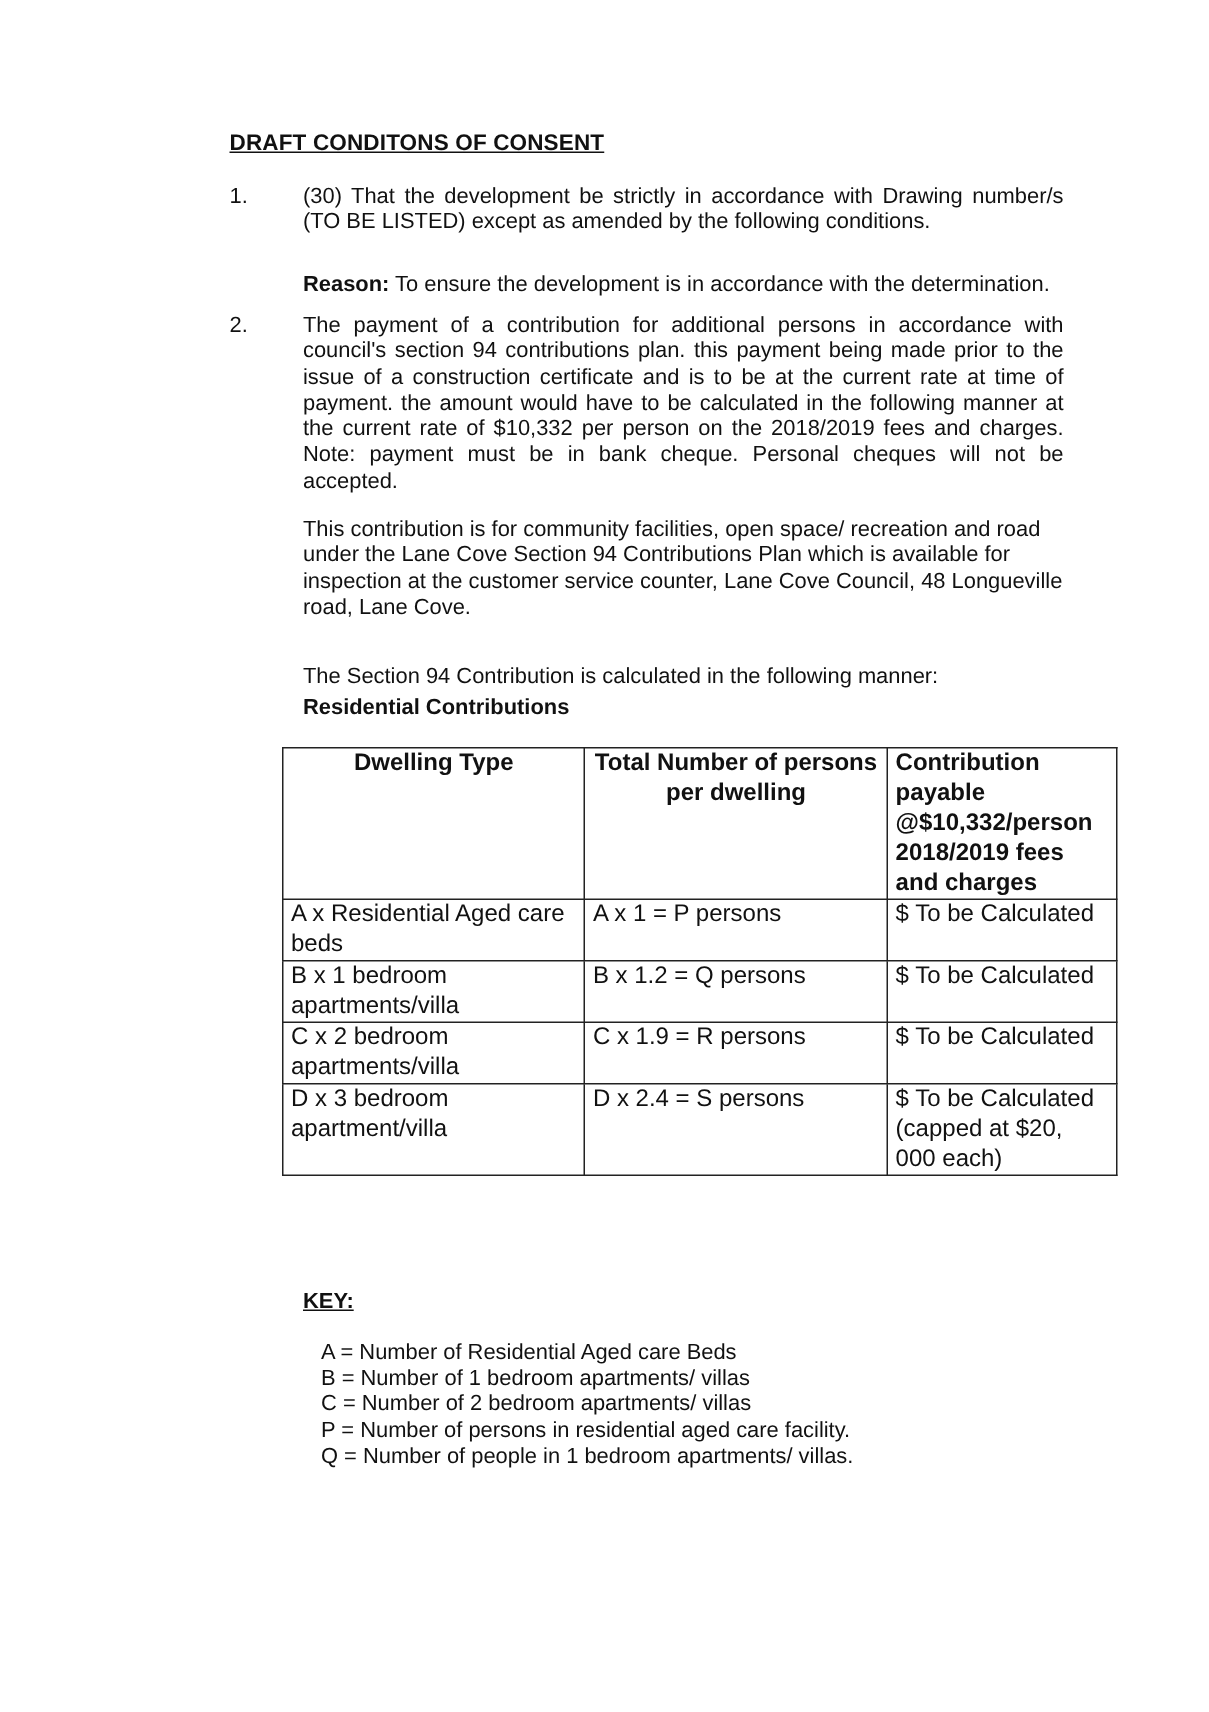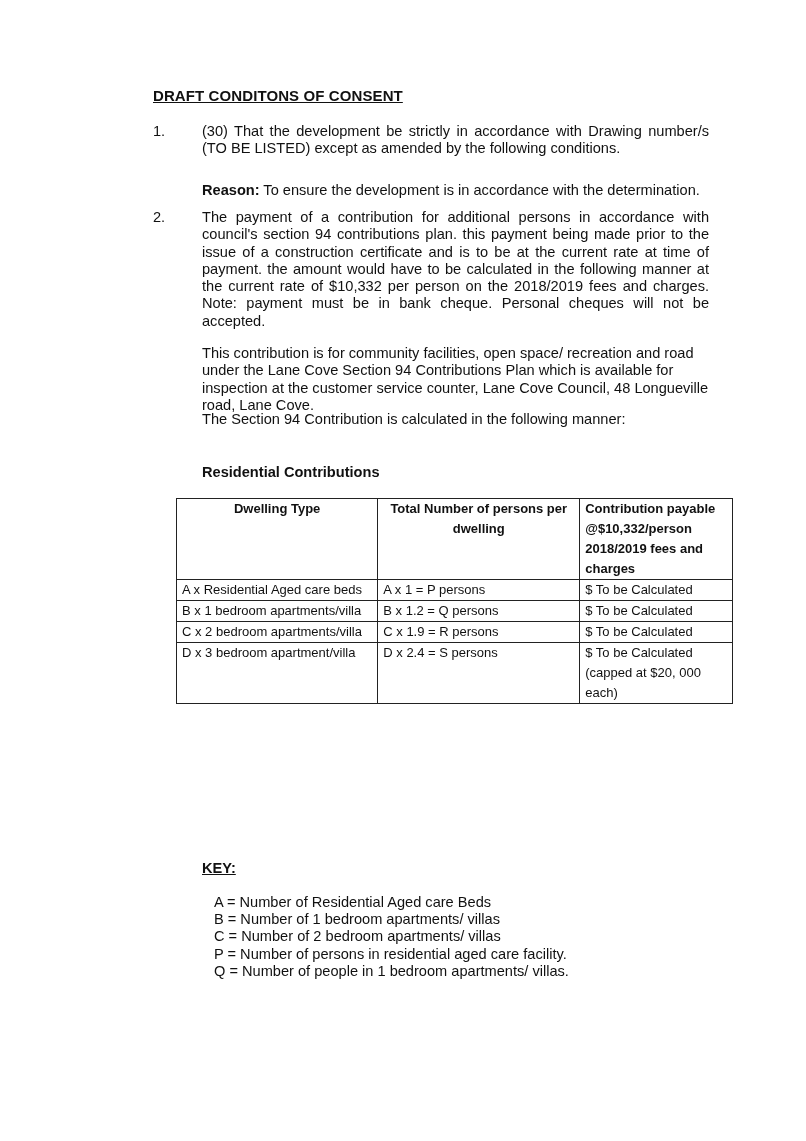--- a/index.html
+++ b/index.html
@@ -5,22 +5,22 @@
   html, body { margin: 0; padding: 0; background: #ffffff; }
   body { width: 806px; height: 1141px; position: relative; overflow: hidden;
          font-family: "Liberation Sans", sans-serif; color: #111; font-size: 14.6px; }
   .page { position: absolute; left: 0; top: 0; width: 806px; height: 803px; }
   .title { position: absolute; left: 153px; top: 87px; font-weight: bold; font-size: 15px;
            text-decoration: underline; letter-spacing: 0.1px; }
   .num { position: absolute; left: 153px; }
   .para { position: absolute; left: 202px; width: 507px; line-height: 17.3px; text-align: justify; }
   .para.left { text-align: left; }
   .bold { font-weight: bold; }
-  table.contrib { position: absolute; left: 176px; top: 498px; width: 557px;
-                  border-collapse: collapse; font-size: 13px; line-height: 20px; }
+  table.contrib { position: absolute; left: 188px; top: 498px; width: 557px;
+                  border-collapse: collapse; font-size: 16px; line-height: 20px; }
   table.contrib td, table.contrib th { border: 1.5px solid #222; vertical-align: top; padding: 0 5px 0 5px; }
   table.contrib th { font-weight: bold; }
   table.contrib th.c1, table.contrib th.c2 { text-align: center; }
   table.contrib th.c3 { text-align: left; }
   .col1 { width: 191px; } .col2 { width: 192px; } .col3 { width: 142px; }
   .key-title { position: absolute; left: 202px; top: 860px; font-weight: bold; text-decoration: underline; }
   .key-list { position: absolute; left: 202px; top: 894px; line-height: 17.2px; margin-left: 12px; }
   .key-list div { white-space: nowrap; }
 </style>
 </head>
@@ -31,21 +31,21 @@
 
   <div class="num" style="top:123px;">1.</div>
   <div class="para" style="top:123px;">(30) That the development be strictly in accordance with Drawing number/s (TO BE LISTED) except as amended by the following conditions.</div>
   <div class="para left" style="top:182px;">
     <span class="bold">Reason:</span><span> To ensure the development is in accordance with the determination.</span>
   </div>
 
   <div class="num" style="top:209px;">2.</div>
   <div class="para" style="top:209px;">The payment of a contribution for additional persons in accordance with council's section 94 contributions plan.  this payment being made prior to the issue of a construction certificate and is to be at the current rate at time of payment.  the amount would have to be calculated in the following manner at the current rate of $10,332 per person on the 2018/2019 fees and charges. Note:  payment must be in bank cheque.  Personal cheques will not be accepted.</div>
   <div class="para left" style="top:345px; width:510px;">This contribution is for community facilities, open space/ recreation and road under the Lane Cove Section 94 Contributions Plan which is available for inspection at the customer service counter, Lane Cove Council, 48 Longueville road, Lane Cove.</div>
-  <div class="para left" style="top:411px;">The Section 94 Contribution is calculated in the following manner:</div>
+  <div class="para left" style="top:443px;">The Section 94 Contribution is calculated in the following manner:</div>
   <div class="para left bold" style="top:464px;">Residential Contributions</div>
 
   <table class="contrib">
     <tbody>
         <tr>
       <th class="c1 col1">Dwelling Type</th>
       <th class="c2 col2">Total Number of persons per dwelling</th>
       <th class="c3 col3">Contribution payable @$10,332/person 2018/2019 fees and charges</th>
     </tr>
     <tr>

